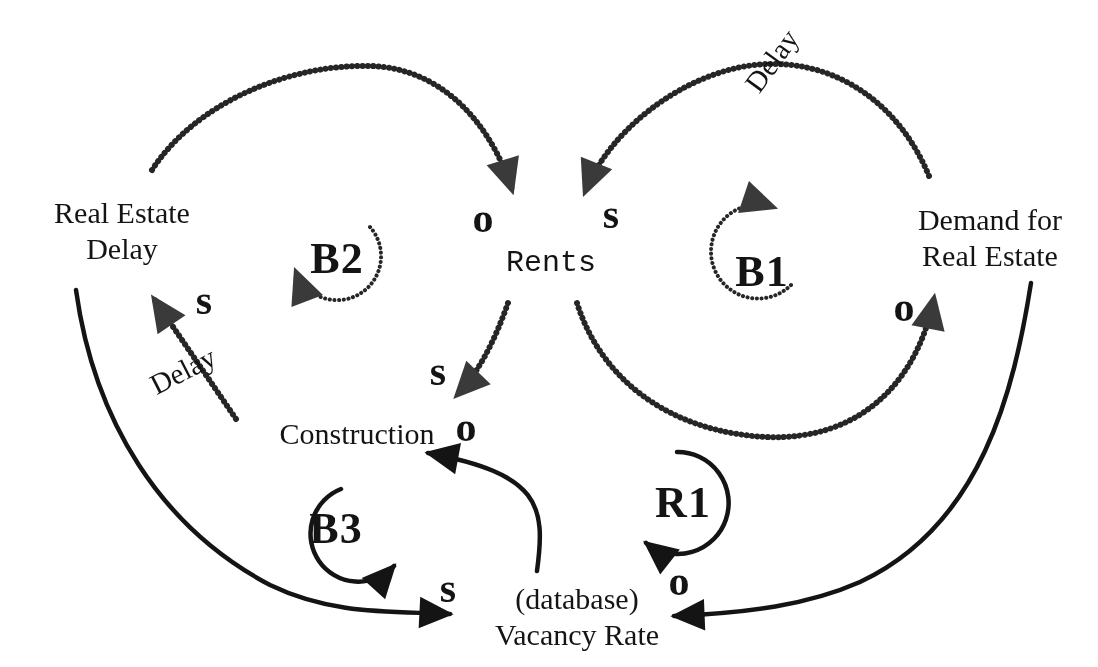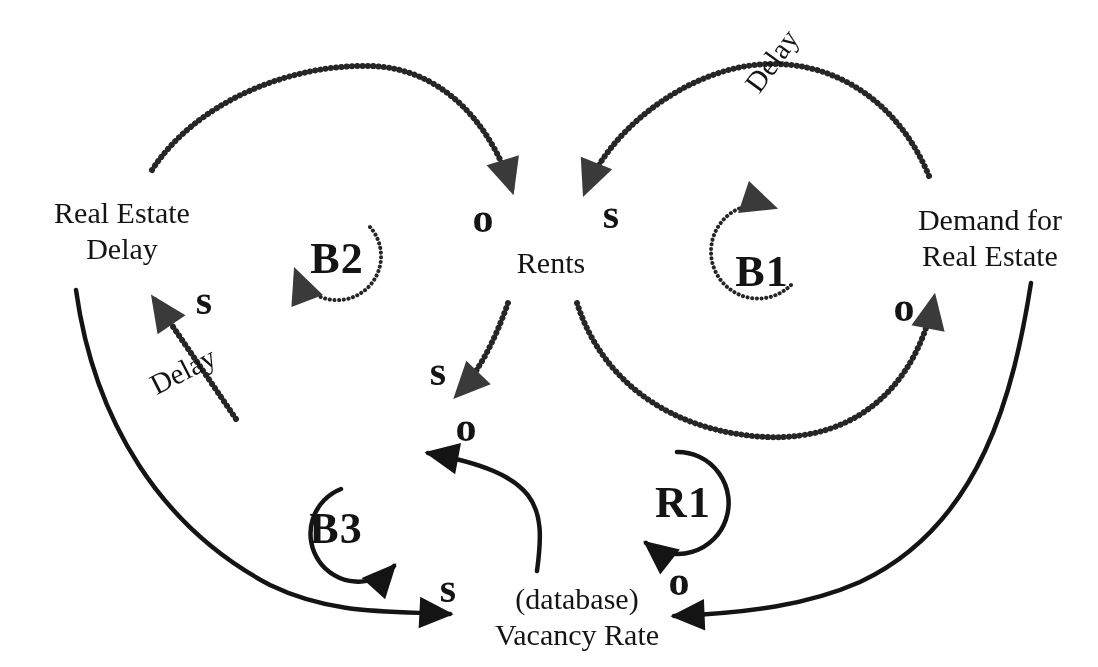--- a/index.html
+++ b/index.html
@@ -67,28 +67,29 @@
     <path d="M677,452 A51,51 0 1 1 646,543" fill="none" stroke="#141414" stroke-width="4.5" stroke-linecap="round" marker-end="url(#solidHead)"></path>
 
     <path d="M341,489 A48,48 0 1 0 394,566" fill="none" stroke="#141414" stroke-width="4.5" stroke-linecap="round" marker-end="url(#solidHead)"></path>
   </svg>
 
   <div class="lbl node" style="left:122px;top:231px;">
     <div>Real Estate</div>
     <div>Delay</div>
   </div>
 
-  <div class="lbl node" style="left:551px;top:263px;">Rents</div>
+  <div class="lbl node" style="left:551px;top:263px;font-family:Liberation Mono, monospace;">Rents</div>
 
   <div class="lbl node" style="left:990px;top:238px;">
     <div>Demand for</div>
     <div>Real Estate</div>
   </div>
 
   <div class="lbl node" style="left:357px;top:434px;">
+    <div>Construction</div>
   </div>
 
   <div class="lbl node" style="left:577px;top:617px;">
     <div>(database)</div>
     <div>Vacancy Rate</div>
   </div>
 
   <div class="lbl loop" style="left:762px;top:263px;margin-top:8px;">B1</div>
   <div class="lbl loop" style="left:337px;top:258px;">B2</div>
   <div class="lbl loop" style="left:336px;top:528px;">B3</div>

